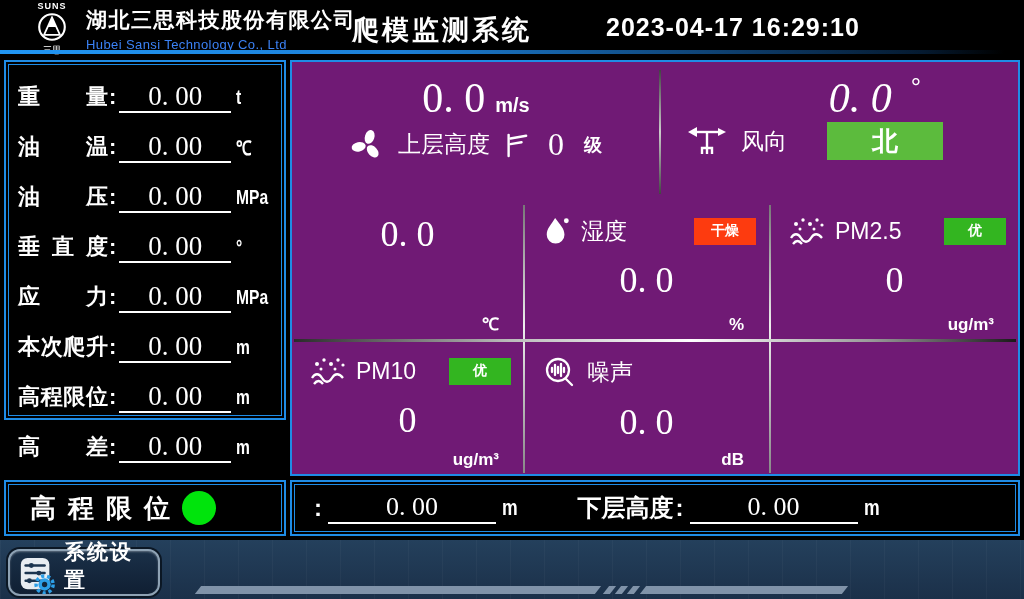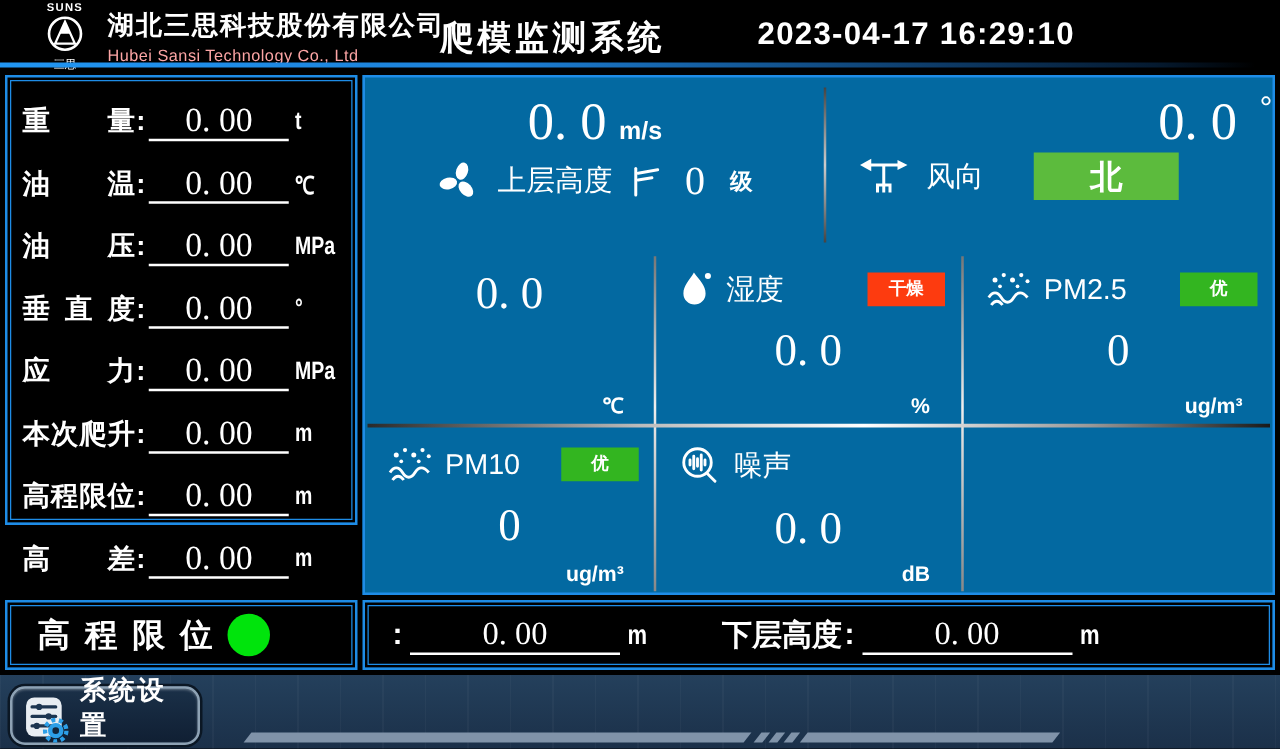--- a/index.html
+++ b/index.html
@@ -7,54 +7,54 @@
   html,body{background:#000;}
   body{font-family:"Liberation Sans",sans-serif;color:#fff;width:1024px;height:599px;overflow:hidden;}
   #stage{position:relative;width:1024px;height:599px;background:#000;overflow:hidden;}
 
   
   .logo-wrap{position:absolute;left:24px;top:0;width:56px;text-align:center;line-height:1;}
   .logo-top{font-size:9px;font-weight:bold;letter-spacing:1px;margin:2px 0 1px;}
   .logo-bottom{font-size:9px;margin-top:1px;}
   .company{position:absolute;left:86px;top:6px;}
   .company-cn{font-size:21px;font-weight:bold;letter-spacing:1.5px;}
-  .company-en{font-size:13px;color:#fca5a5;margin-top:3px;letter-spacing:.4px;}
+  .company-en{font-size:13px;color:#3b82f6;margin-top:3px;letter-spacing:.4px;}
   .sys-title{position:absolute;left:352px;top:12px;font-size:27px;font-weight:bold;letter-spacing:3px;}
   .datetime{position:absolute;left:606px;top:13px;font-size:25px;font-weight:bold;letter-spacing:1px;}
   .header-line{position:absolute;left:0;top:50px;width:1004px;height:4px;
      background:linear-gradient(90deg,#2196f3 0%,#1c7fd6 40%,#0d3a66 75%,#051a30 92%,#000 100%);}
 
   
   .dbl-border{border:2px solid var(--blue);box-shadow:inset 0 0 0 2px #000,inset 0 0 0 3px var(--blue);background:#000;}
 
   
   .left-panel{position:absolute;left:4px;top:60px;width:282px;height:360px;padding:10px 12px 0 12px;}
   .lrow{display:flex;align-items:center;height:50px;}
   .llabel{display:inline-block;width:90px;font-size:22px;font-weight:bold;white-space:nowrap;
           text-align:justify;text-align-last:justify;}
   .lcolon{font-size:22px;font-weight:bold;margin:0 1px;}
   .lvalue{flex:1;text-align:center;font-family:"Liberation Serif",serif;font-size:27px;
           border-bottom:2px solid #fff;line-height:30px;margin:0 5px 0 2px;white-space:pre;}
   .lunit{display:inline-block;width:36px;font-size:20px;font-weight:bold;transform:scaleX(.78);
          transform-origin:left center;white-space:nowrap;}
 
   
-  .main-panel{position:absolute;left:290px;top:60px;width:730px;height:416px;border:2px solid var(--blue);background:#0369a1;}
+  .main-panel{position:absolute;left:290px;top:60px;width:730px;height:416px;border:2px solid var(--blue);background:#701a75;}
   .wind-speed{position:absolute;left:0;top:0;width:368px;height:138px;}
   .ws-line1{margin-top:12px;text-align:center;}
   .big-num{font-family:"Liberation Serif",serif;font-size:42px;white-space:pre;}
   .big-unit{font-size:20px;font-weight:bold;margin-left:10px;}
   .ws-line2{display:flex;align-items:center;justify-content:center;gap:14px;margin-top:4px;}
   .w-label{font-size:23px;}
   .level-num{font-family:"Liberation Serif",serif;font-size:32px;margin:0 6px;}
   .level-unit{font-size:18px;font-weight:bold;}
   .wind-divider{position:absolute;left:367px;top:8px;width:2px;height:124px;
      background:linear-gradient(180deg,#444,#ccc 50%,#444);}
   .wind-dir{position:absolute;left:369px;top:0;right:0;height:138px;}
-  .wd-line1{margin-top:12px;text-align:right;padding-left:70px;}
+  .wd-line1{margin-top:12px;text-align:center;padding-left:70px;font-style:italic;}
   .deg{font-size:26px;position:relative;top:-16px;margin-left:18px;}
   .wd-line2{display:flex;align-items:center;gap:14px;margin-top:0px;padding-left:26px;}
   .north-box{margin-left:26px;width:116px;height:38px;display:flex;align-items:center;justify-content:center;
      font-size:26px;font-weight:bold;}
 
   
   .cell{position:absolute;}
   .cell-head{display:flex;align-items:center;gap:10px;padding:14px 12px 0 18px;}
   .cell-label{font-size:23px;}
   .badge{margin-left:auto;min-width:62px;height:27px;display:flex;align-items:center;justify-content:center;

